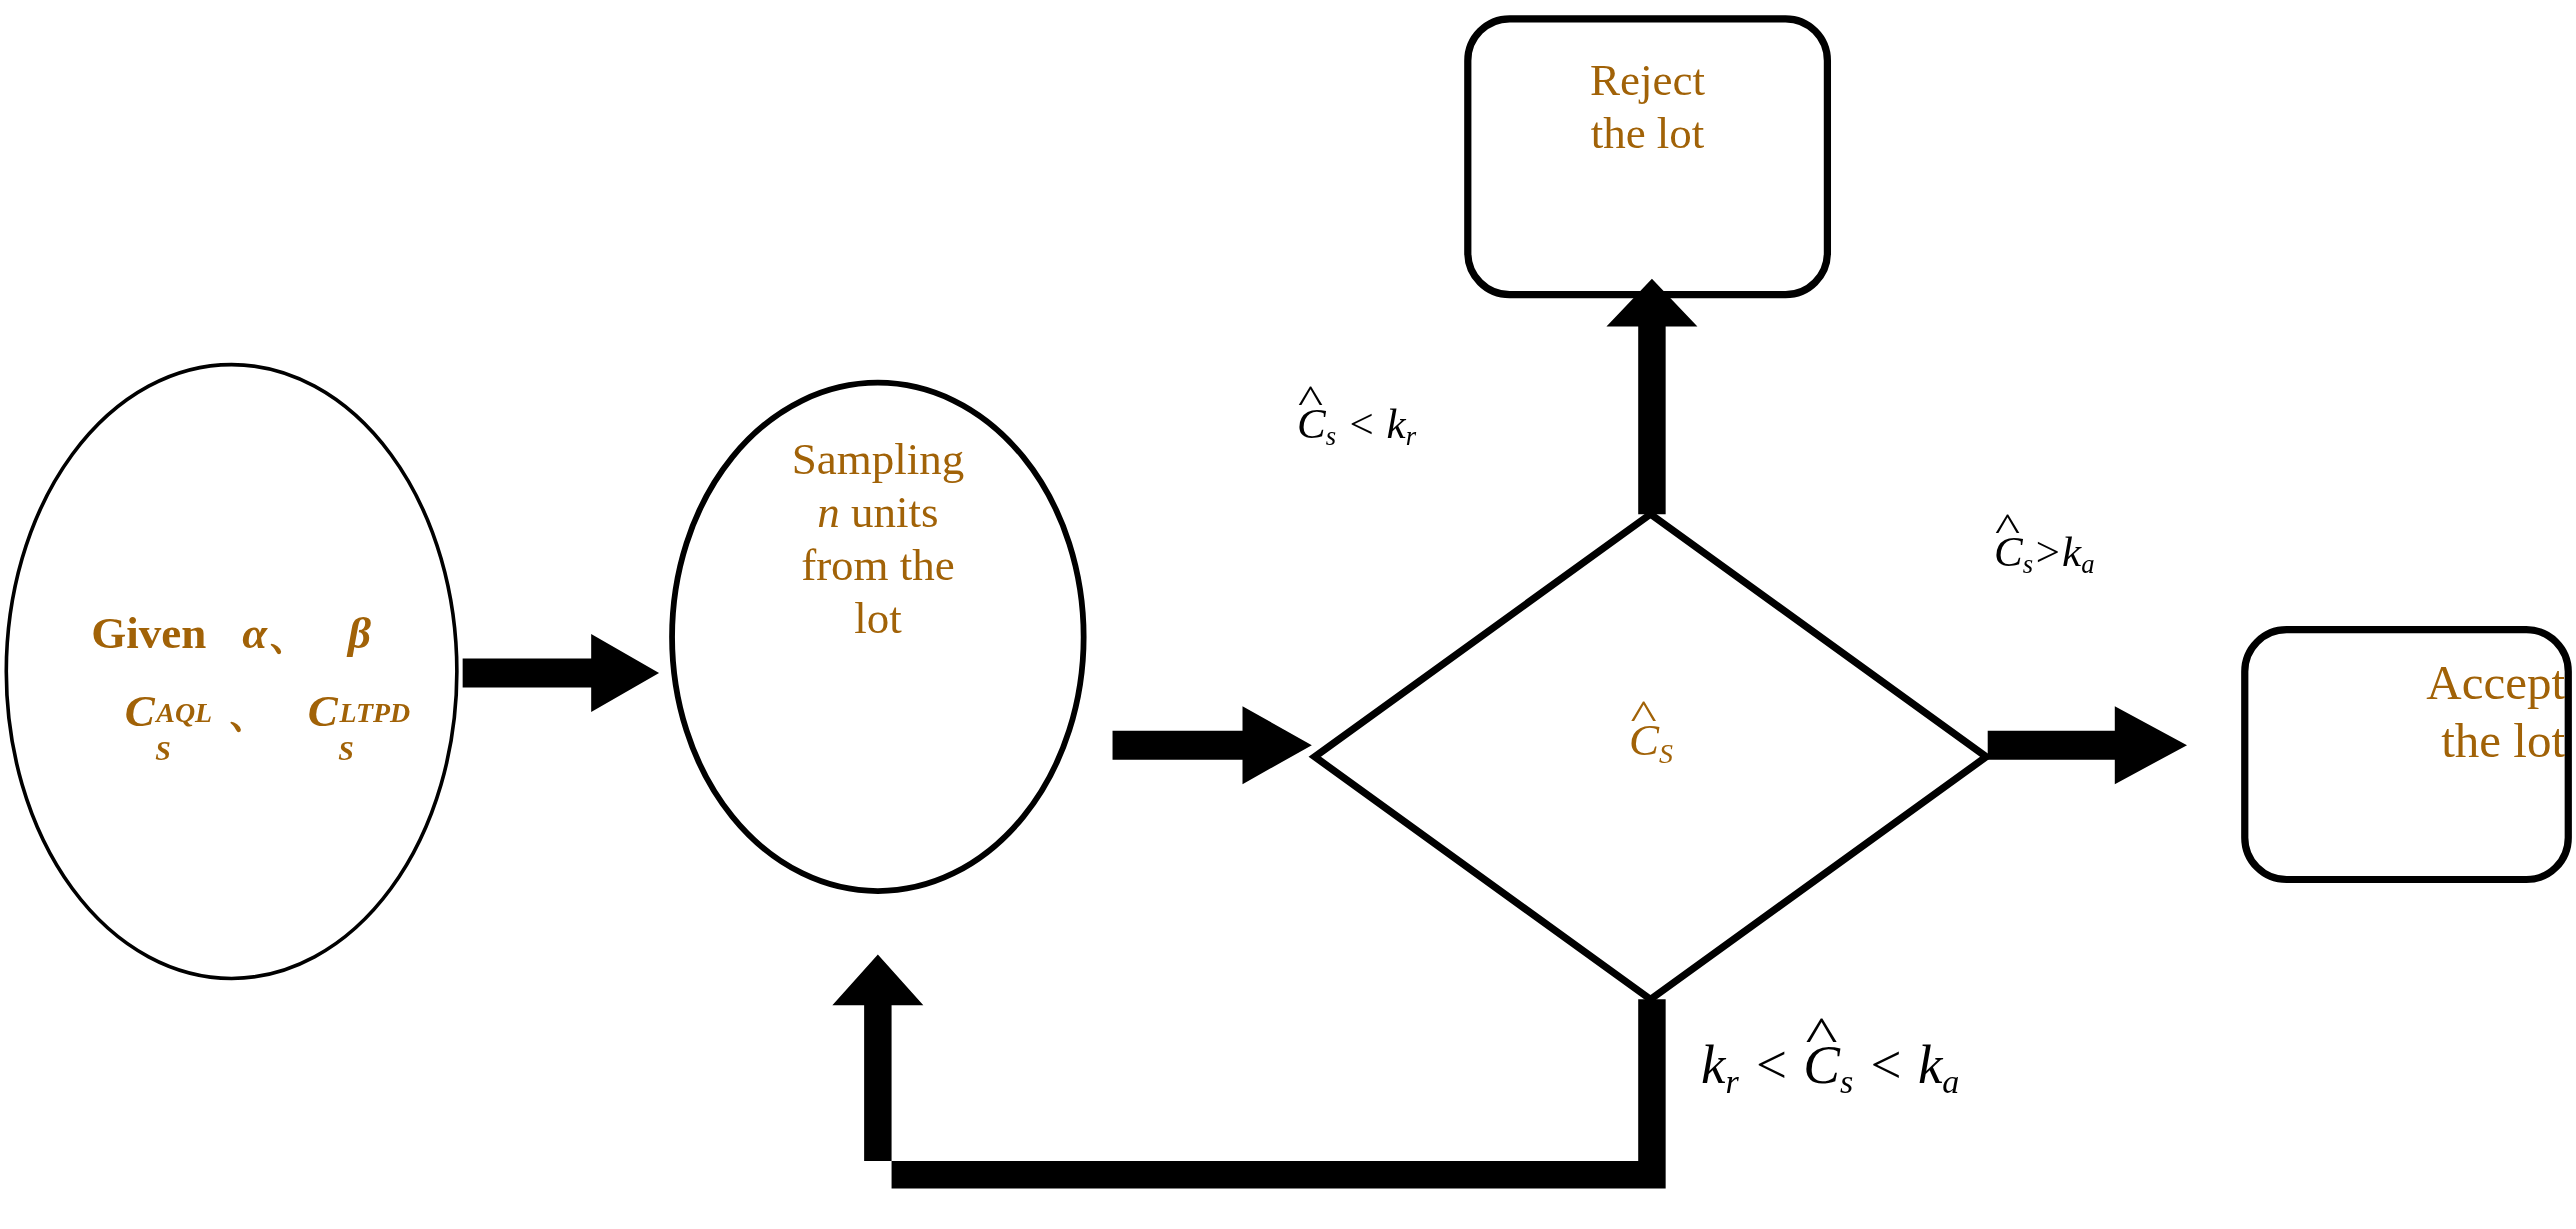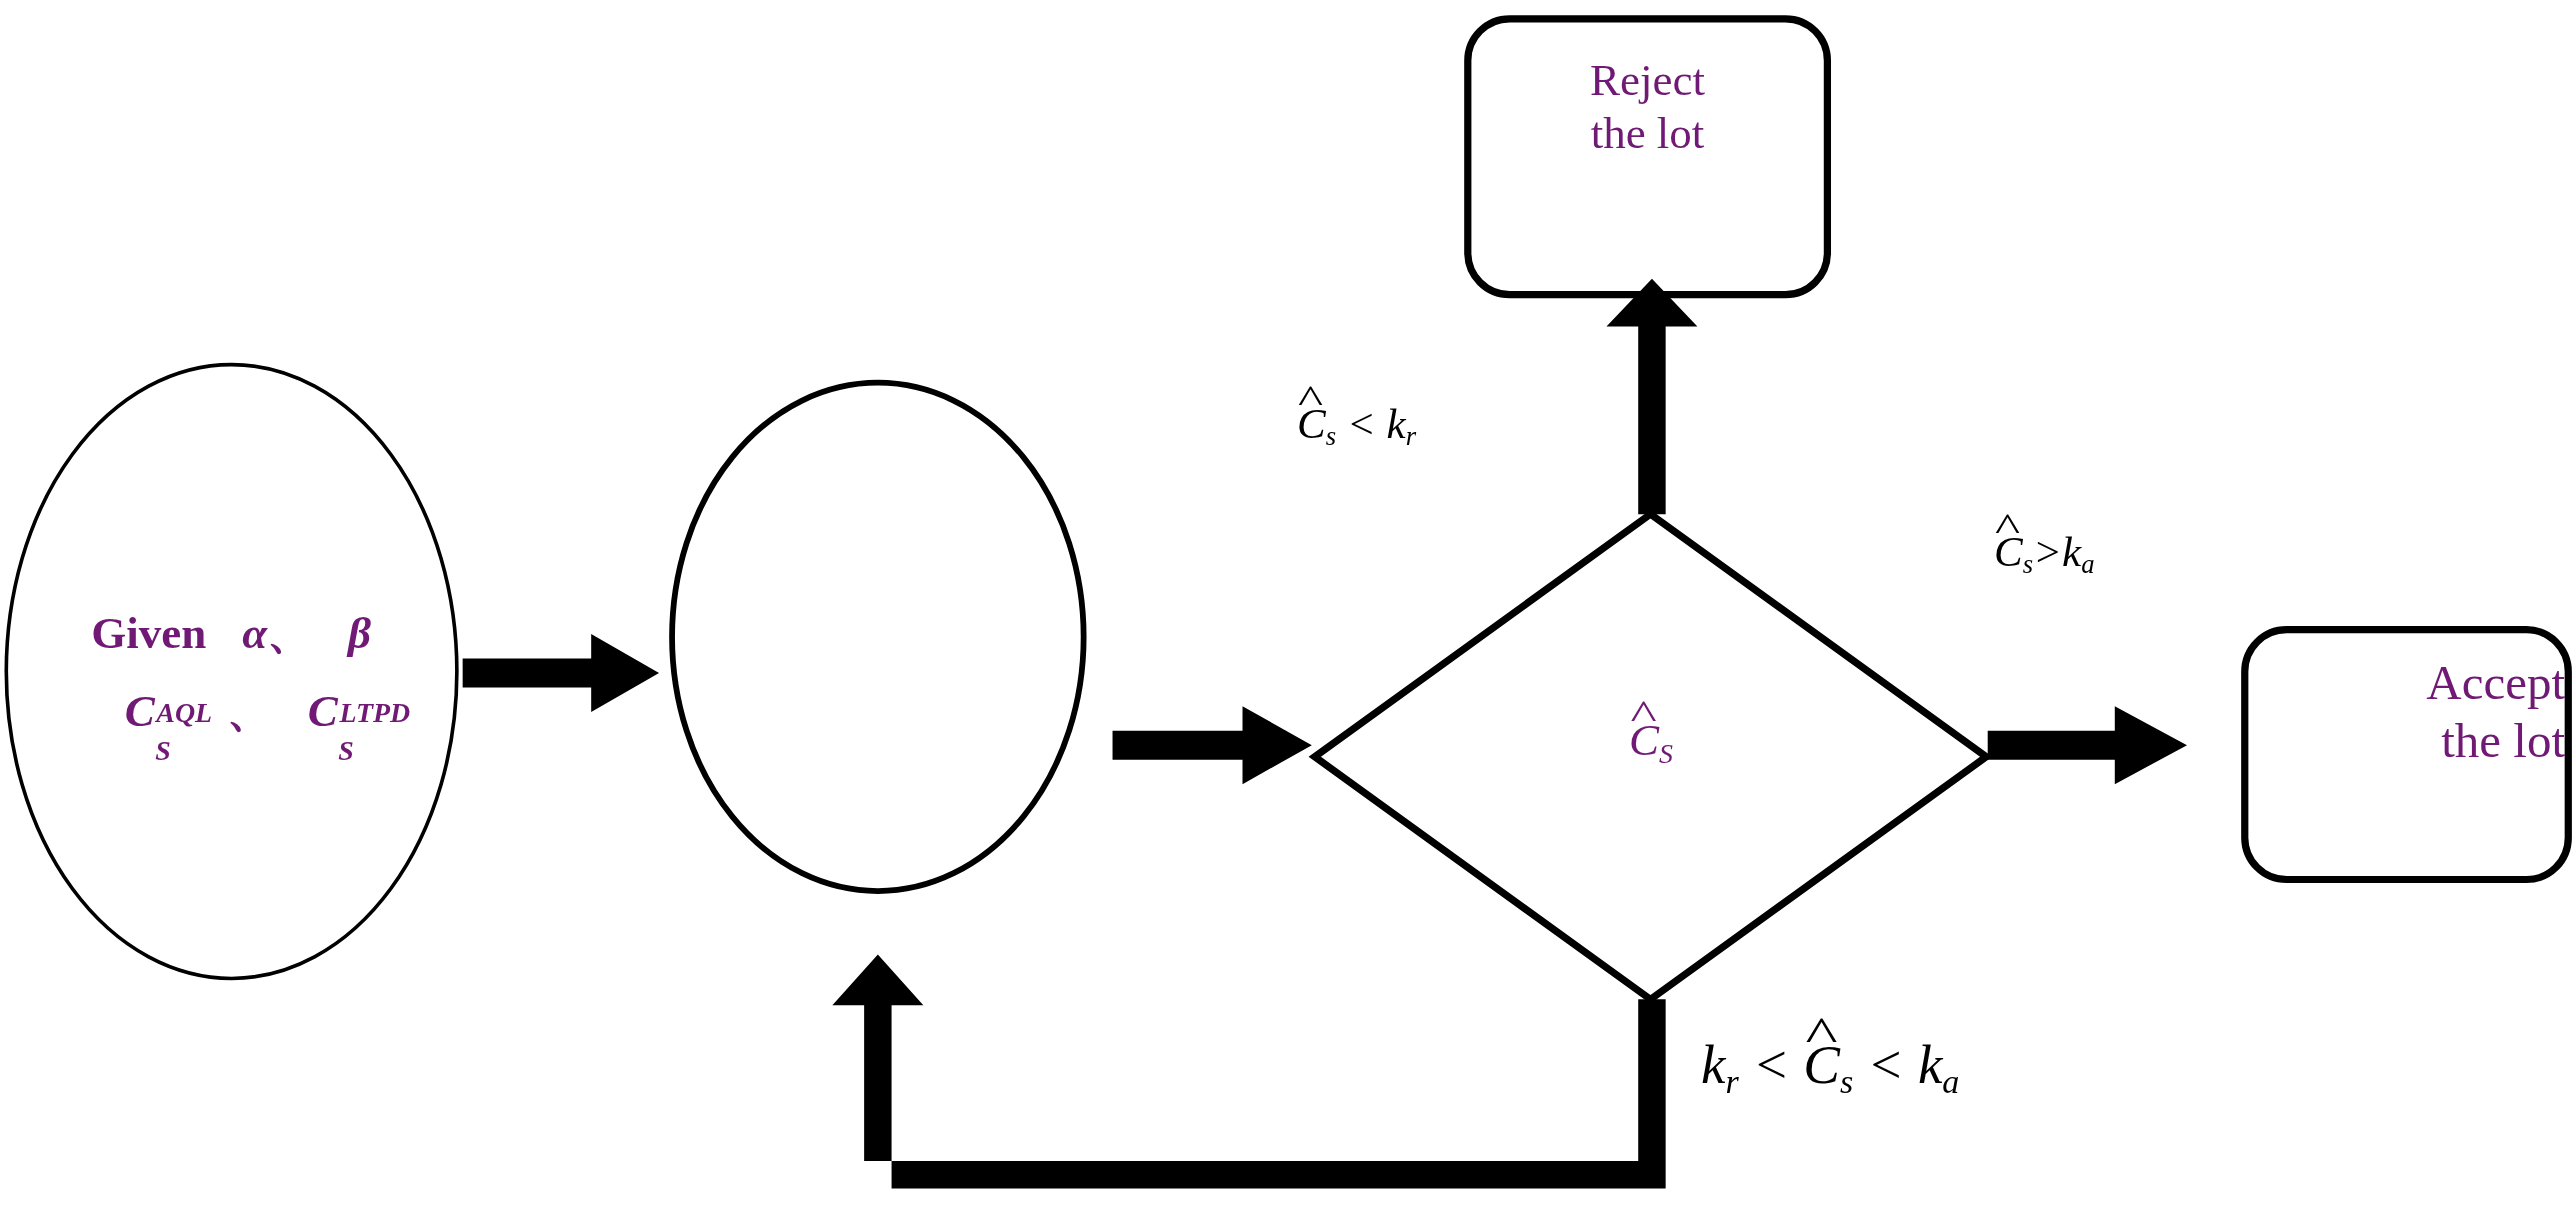--- a/index.html
+++ b/index.html
@@ -32,21 +32,21 @@
   .thin-stroke  { stroke-width: 5; }
   .med-stroke   { stroke-width: 8; }
   .thick-stroke { stroke-width: 10; }
   .connector {
     fill: #000000;
     stroke: none;
   }
   .node-text {
     position: absolute;
     text-align: center;
-    color: #701a75;
+    color: #a16207;
     font-family: "Liberation Serif", "DejaVu Serif", serif;
     line-height: 1.18;
     white-space: nowrap;
     -webkit-user-select: none;
     user-select: none;
   }
   .edge-label {
     position: absolute;
     color: #000000;
     font-family: "Liberation Serif", "DejaVu Serif", serif;
@@ -172,20 +172,29 @@
     </div>
     <div class="line2">
       <span class="mathvar">C</span><span class="supsub"><span class="sup-part">AQL</span><span class="sub-part">S</span></span>
       <span class="gap-md"></span><span class="gap-md"></span>
       <span class="cjk-comma">、</span>
       <span class="gap-sm"></span>
       <span class="mathvar">C</span><span class="supsub"><span class="sup-part">LTPD</span><span class="sub-part">S</span></span>
     </div>
   </div>
 
+  <div class="node-text" id="sampling-ellipse-text">
+    <div>Sampling</div>
+    <div>
+      <span class="mathvar">n</span>
+      <span>units</span>
+    </div>
+    <div>from the</div>
+    <div>lot</div>
+  </div>
 
   <div class="node-text" id="decision-text">
     <div class="formula-line"><span class="hatwrap"><span class="hatmark">^</span><span>C</span></span><sub>S</sub></div>
   </div>
 
   <div class="node-text" id="reject-box-text">
     <div>Reject</div>
     <div>the lot</div>
   </div>
 

